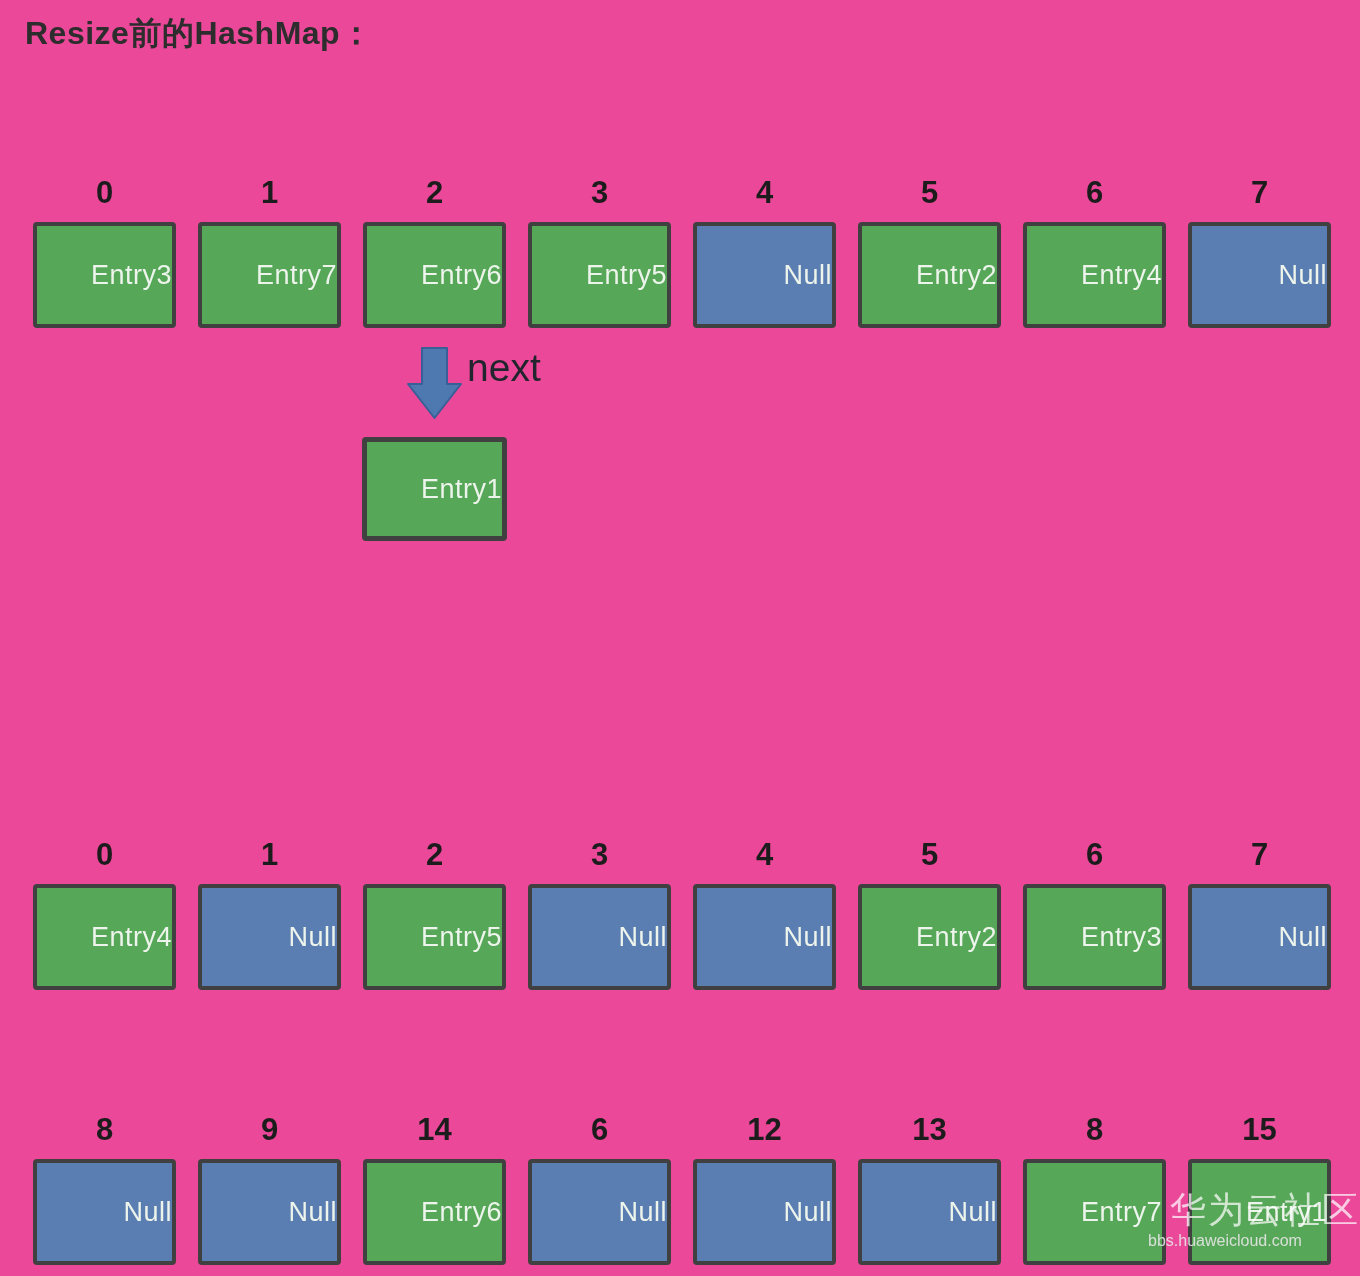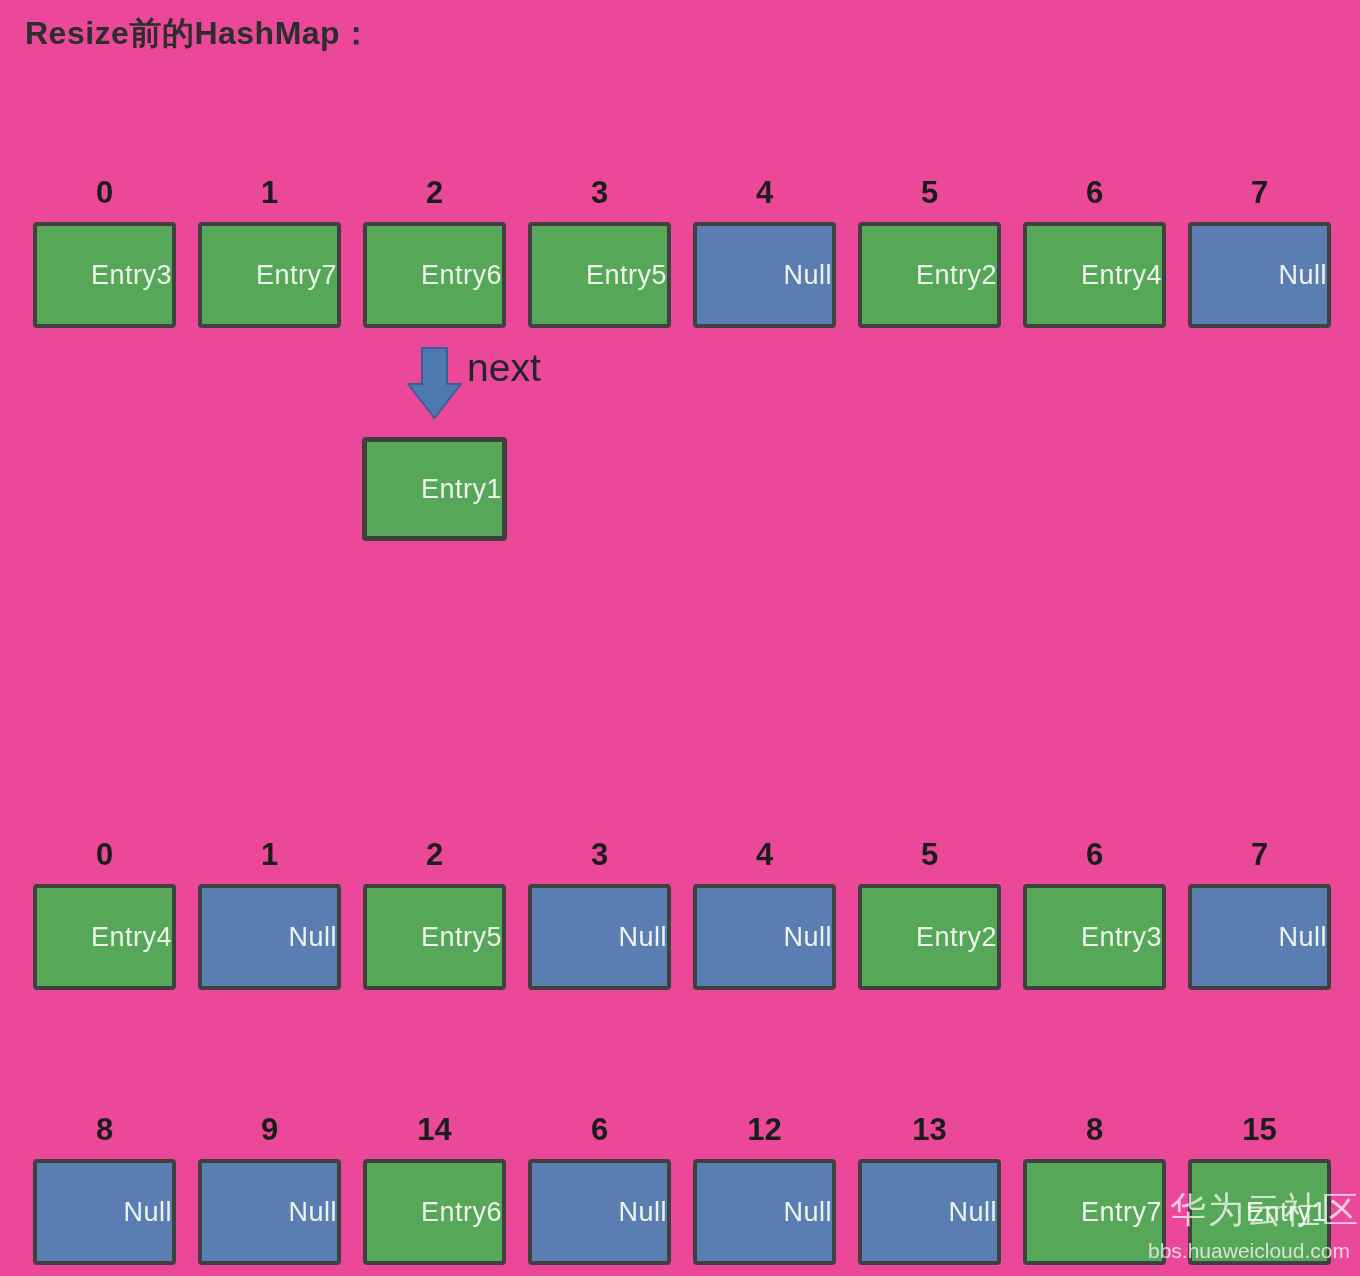--- a/index.html
+++ b/index.html
@@ -93,25 +93,25 @@
   }
   .wm-line1 {
     font-size:36px;
     letter-spacing:2px;
     color:rgba(255,255,255,0.72);
     white-space:nowrap;
     line-height:38px;
     text-align:right;
   }
   .wm-line2 {
-    font-size:21px;
+    font-size:16px;
     color:rgba(244,244,244,0.78);
     white-space:nowrap;
     line-height:20px;
-    margin-top:12px;
+    margin-top:2px;
     text-shadow:0 0 1px rgba(150,150,150,0.35);
   }
 </style>
 </head>
 <body>
 
 <div class="canvas">
 
   <h1 class="title" style="top:12px;">Resize前的HashMap：</h1>
 

